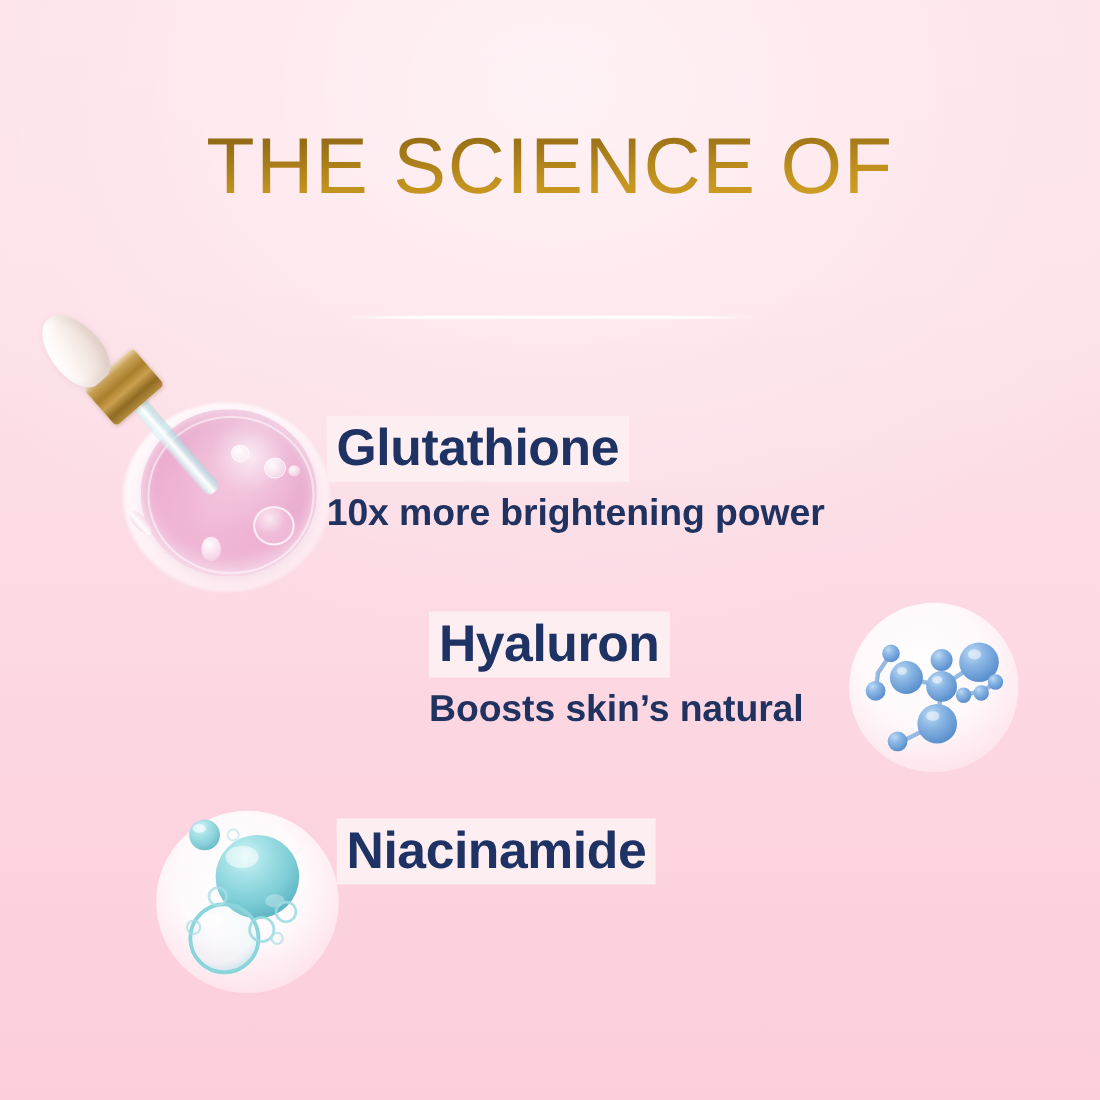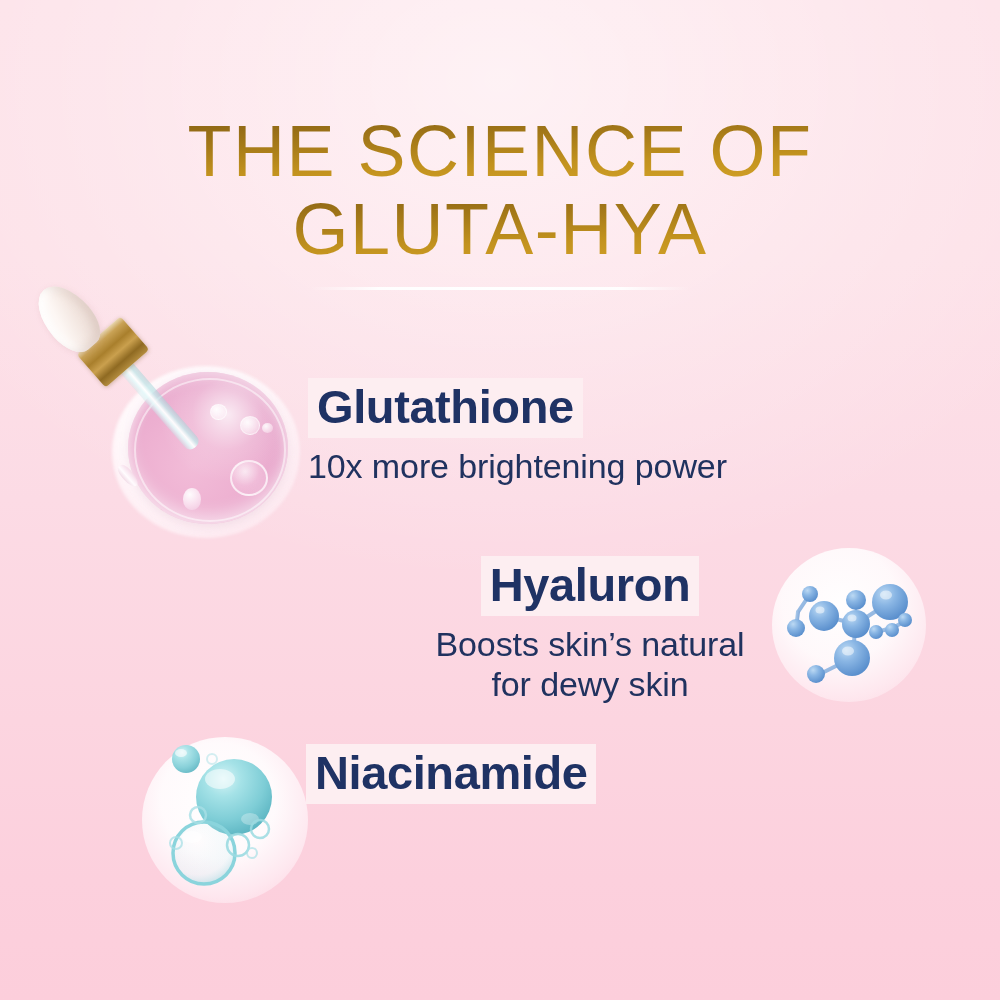--- a/index.html
+++ b/index.html
@@ -90,30 +90,30 @@
     font-size: 47px;
     line-height: 54px;
     font-weight: 700;
     color: #1f3264;
     letter-spacing: -0.4px;
     white-space: nowrap;
   }
   .desc {
     font-size: 34px;
     line-height: 40px;
-    font-weight: 400;
+    font-weight: 700;
     color: #20325f;
     letter-spacing: -0.1px;
     margin-top: 8px;
   }
   .desc span { display: block; white-space: nowrap; }
 
   
-  #block-glutathione { left: 308px; top: 378px; text-align: left; }
-  #block-hyaluron    { left: 390px; top: 556px; width: 400px; text-align: center; }
+  #block-glutathione { left: 297px; top: 378px; text-align: left; }
+  #block-hyaluron    { left: 390px; top: 556px; width: 400px; text-align: left; }
   #block-niacinamide { left: 306px; top: 744px; text-align: right; }
 
   
   #art-dropper {
     position: absolute;
     left: 18px;
     top: 268px;
     width: 300px;
     height: 270px;
   }
@@ -304,21 +304,20 @@
         rgba(255,235,242,0) 100%);
   }
 </style>
 </head>
 <body>
 
 <div id="infographic">
 
   <div class="title-wrap">
     <span class="title-line">THE SCIENCE OF</span>
-    <span class="title-line">GLUTA-HYA</span>
   </div>
   <div class="title-divider"></div>
 
   <div id="art-dropper">
     <div class="puddle-halo"></div>
     <div class="puddle"></div>
     <div class="puddle-rim"></div>
     <div class="bub bub-a"></div>
     <div class="bub bub-b"></div>
     <div class="bub bub-c"></div>
@@ -386,21 +385,20 @@
       </g>
     </svg>
   </div>
 
   <div class="block" id="block-hyaluron">
     <div>
       <span class="head-hl head-text">Hyaluron</span>
     </div>
     <div class="desc">
       <span>Boosts skin’s natural</span>
-      <span>for dewy skin</span>
     </div>
   </div>
 
   <div id="art-bubbles">
     <div class="sphere-soft2"></div>
     <svg viewBox="0 0 166 166" width="166" height="166" aria-hidden="true">
       <defs>
         <radialGradient id="bigBub" cx="36%" cy="26%" r="78%">
           <stop offset="0%" stop-color="#d6f4f6"></stop>
           <stop offset="30%" stop-color="#a5e2e7"></stop>

